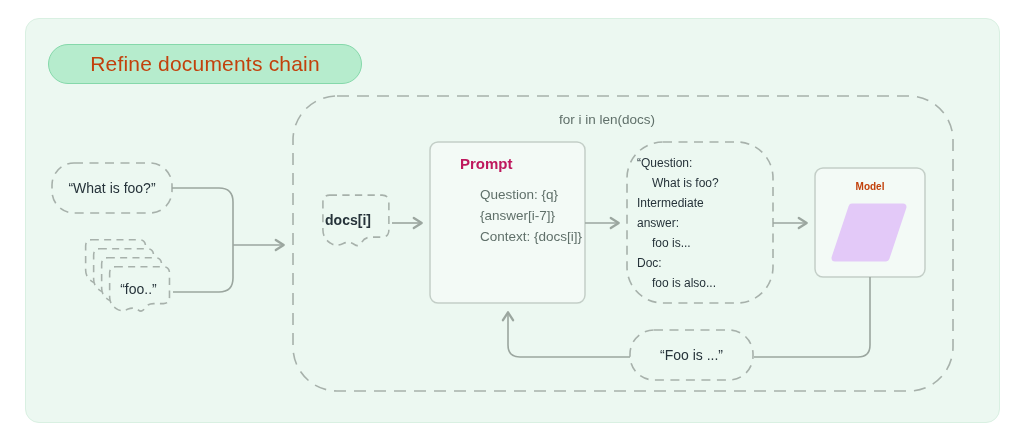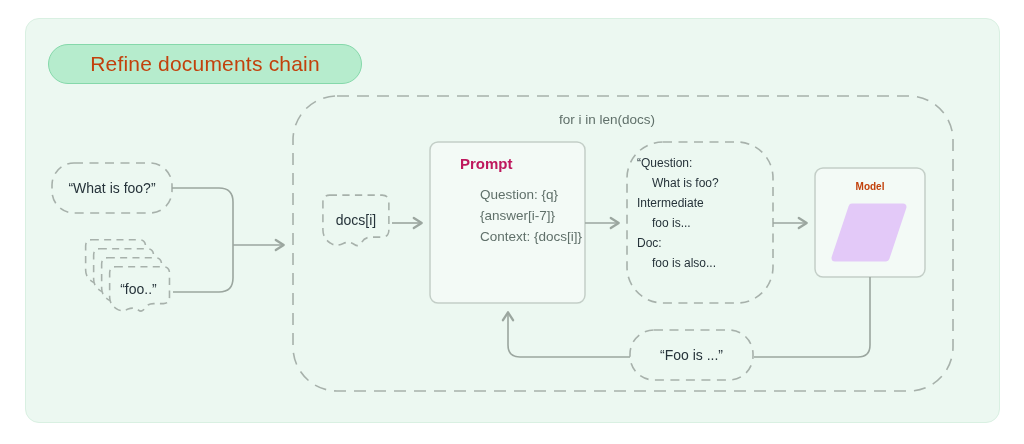--- a/index.html
+++ b/index.html
@@ -24,21 +24,21 @@
   .loop-label{
     left:607px;top:119px;transform:translate(-50%,-50%);
     font-size:13.5px;color:#60706a;white-space:nowrap;
   }
   .bubble-label{
     display:flex;align-items:center;justify-content:center;
     font-size:14px;color:#26333a;white-space:nowrap;
   }
   .q-bubble{left:52px;top:163px;width:120px;height:50px;}
   .foo-label{left:107px;top:264px;width:63px;height:50px;}
-  .docsi-label{left:320px;top:194px;width:72px;height:52px;font-weight:400;}
+  .docsi-label{left:312px;top:194px;width:72px;height:52px;font-weight:700;}
   .ans-bubble{left:630px;top:330px;width:123px;height:50px;}
   .prompt-title{
     left:460px;top:155px;font-size:15px;font-weight:600;color:#be185d;
   }
   .prompt-body{
     left:440px;top:184px;width:140px;
     font-size:13.5px;line-height:21px;color:#60706a;white-space:nowrap;margin-left:40px;
   }
   .ctx-body{
     left:637px;top:153px;width:132px;
@@ -111,20 +111,21 @@
 <div class="abs prompt-body">
   <div>Question: {q}</div>
   <div>{answer[i-7]}</div>
   <div>Context: {docs[i]}</div>
 </div>
 
 <div class="abs ctx-body">
   <div>“Question:</div>
   <div class="indent">What is foo?</div>
   <div>Intermediate</div>
+  <div>answer:</div>
   <div class="indent">foo is...</div>
   <div>Doc:</div>
   <div class="indent">foo is also...</div>
 </div>
 
 <div class="abs model-title">Model</div>
 
 <div class="abs bubble-label ans-bubble">“Foo is ...”</div>
 
 </body></html>

